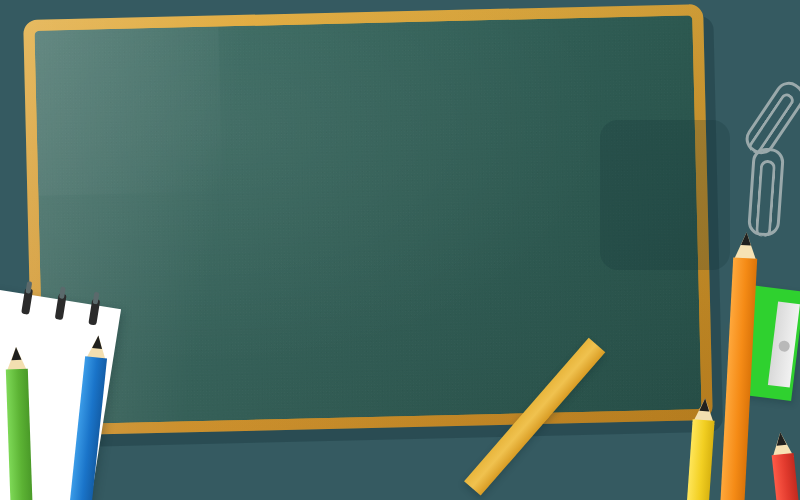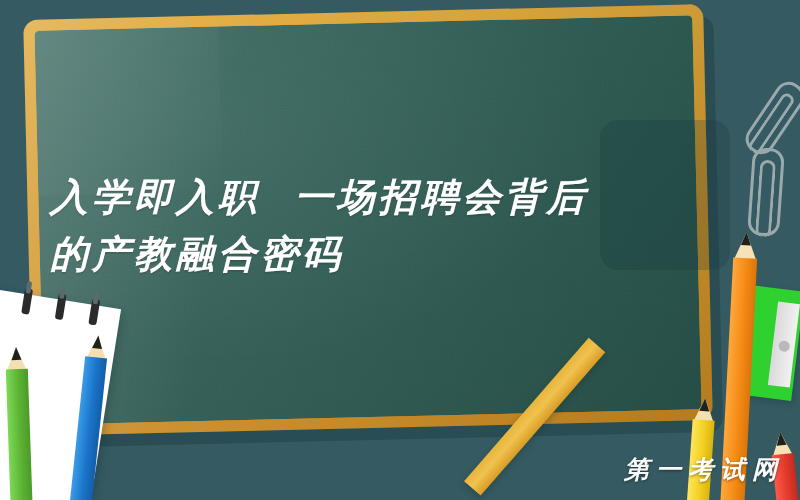--- a/index.html
+++ b/index.html
@@ -212,21 +212,20 @@
 
   <div class="clip" style="right:10px; top:78px; width:24px; height:74px; transform: rotate(34deg);"></div>
   <div class="clip" style="right:18px; top:148px; width:26px; height:82px; transform: rotate(4deg);"></div>
 
   <div class="board-wrap">
     <div class="board-frame">
       <div class="board-surface"></div>
     </div>
   </div>
 
-  <div class="headline">入学即入职  一场招聘会背后的产教融合密码</div>
 
   <div class="notepad">
 
     <div class="ring" style="left:52px;">
         <i></i>
       </div>
     <div class="ring" style="left:86px;">
         <i></i>
       </div>
     <div class="ring" style="left:120px;">
@@ -264,15 +263,14 @@
     <div class="blade"></div>
     <div class="hole"></div>
   </div>
 
   <div class="pencil" style="right:4px; top:432px; width:22px; height:90px; transform:rotate(-6deg); z-index:19;">
     <div class="tip" style="border-left-width:11px; border-right-width:11px; border-bottom:26px solid #f6e2b4;"></div>
     <div class="lead"></div>
     <div class="body" style="background:linear-gradient(90deg,#ff5a47 0%,#e23b2e 55%,#c22a1f 100%);"></div>
   </div>
 
-  <div class="watermark">第一考试网</div>
 
 </div>
 
 </body></html>

